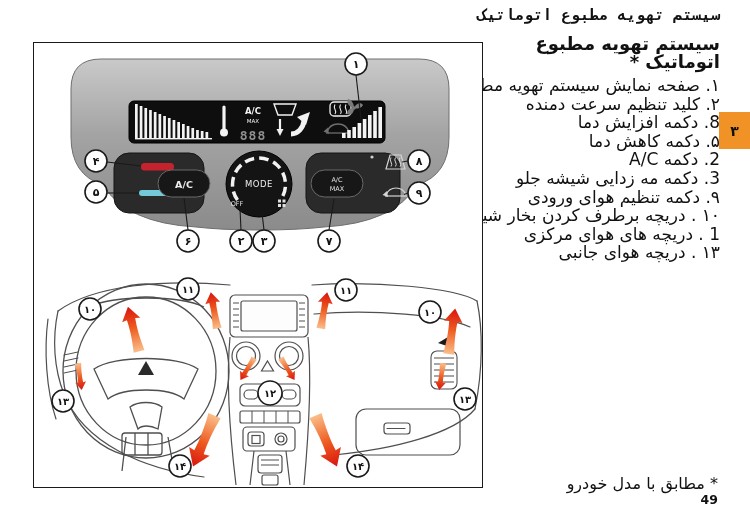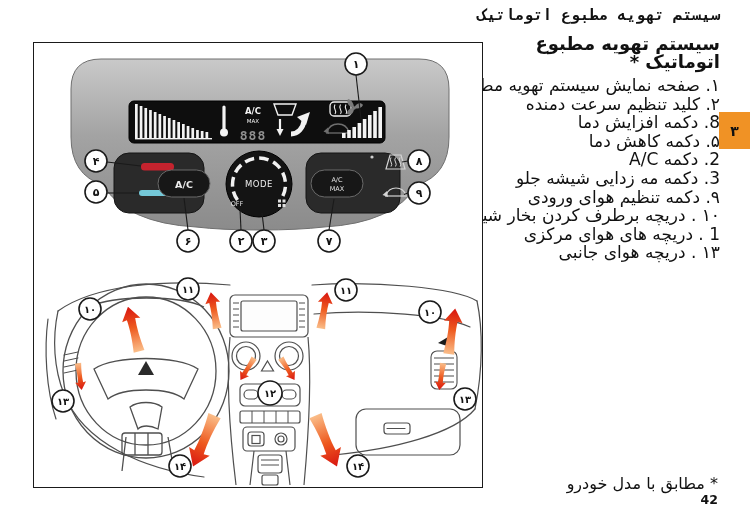--- a/index.html
+++ b/index.html
@@ -58,21 +58,21 @@
       <div class="item">2. دکمه A/C</div>
       <div class="item">3. دکمه مه زدایی شیشه جلو</div>
       <div class="item">۹. دکمه تنظیم هوای ورودی</div>
       <div class="item">۱۰ . دریچه برطرف کردن بخار شیشه جانبی</div>
       <div class="item">1 . دریچه های هوای مرکزی</div>
       <div class="item">۱۳ . دریچه هوای جانبی</div>
     </div>
   </div>
 
   <div class="footnote">* مطابق با مدل خودرو</div>
-  <div class="page-number">42</div>
+  <div class="page-number">49</div>
 
   <div class="figure-box">
 
     <svg width="450" height="216" viewBox="0 0 450 216">
       <defs>
         <linearGradient id="panelGrad" x1="0" y1="0" x2="0" y2="1">
           <stop offset="0" stop-color="#c9c9c9"></stop>
           <stop offset="0.45" stop-color="#a3a3a3"></stop>
           <stop offset="1" stop-color="#8b8b8b"></stop>
         </linearGradient>

